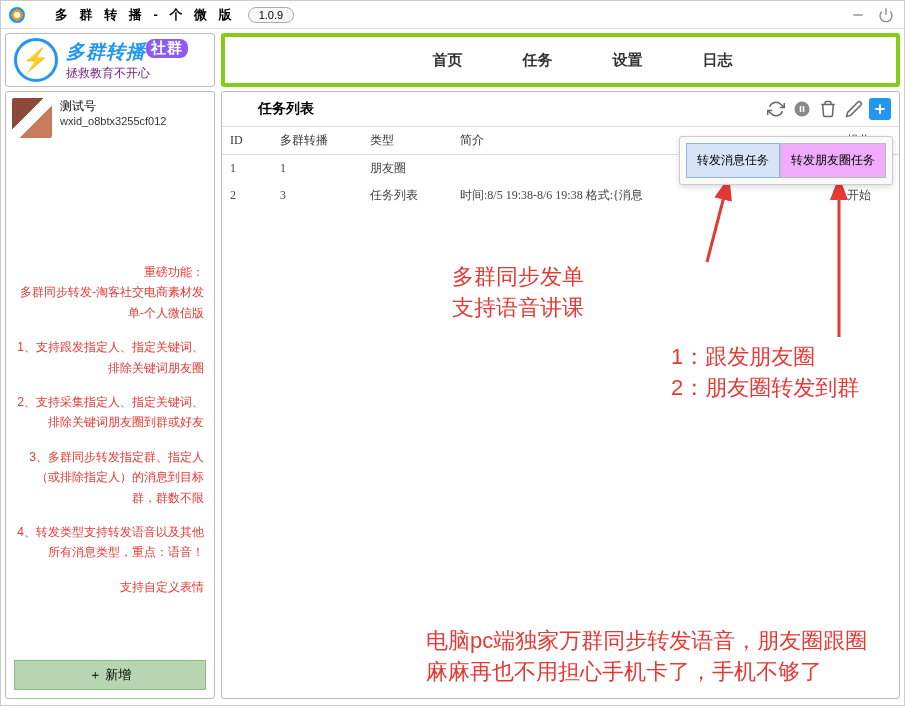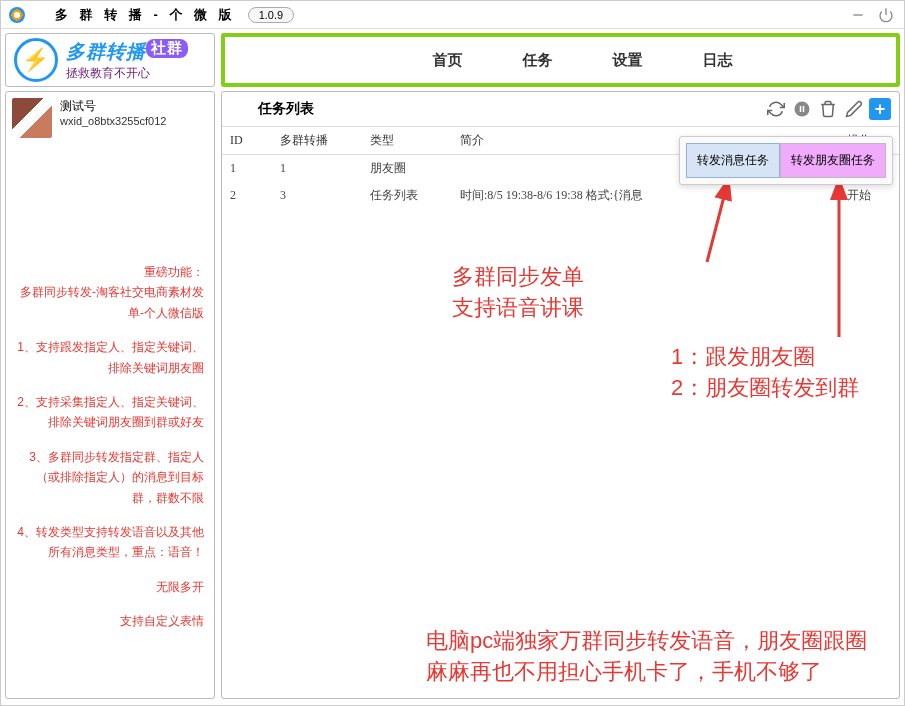--- a/index.html
+++ b/index.html
@@ -109,24 +109,24 @@
         <div class="name">测试号</div>
         <div class="wxid">wxid_o8btx3255cf012</div>
       </div>
     </div>
     <div class="features">
       <p><span>重磅功能：</span><br><span>多群同步转发-淘客社交电商素材发单-个人微信版</span></p>
       <p>1、支持跟发指定人、指定关键词、排除关键词朋友圈</p>
       <p>2、支持采集指定人、指定关键词、排除关键词朋友圈到群或好友</p>
       <p>3、多群同步转发指定群、指定人（或排除指定人）的消息到目标群，群数不限</p>
       <p>4、转发类型支持转发语音以及其他所有消息类型，重点：语音！</p>
-      <p>无限多开</p>
       <p>支持自定义表情</p>
     </div>
     <div class="sidebar-spacer"></div>
+    <div class="add-btn">＋ 新增</div>
   </div>
 
   <div class="content">
     <div class="content-header">
       <div class="content-title">任务列表</div>
       <div class="tool-icon">
         <svg viewBox="0 0 24 24" fill="none" stroke="currentColor" stroke-width="2">
             <path d="M23 4v6h-6M1 20v-6h6"></path>
             <path d="M3.51 9a9 9 0 0 1 14.85-3.36L23 10M1 14l4.64 4.36A9 9 0 0 0 20.49 15"></path>
           </svg>

